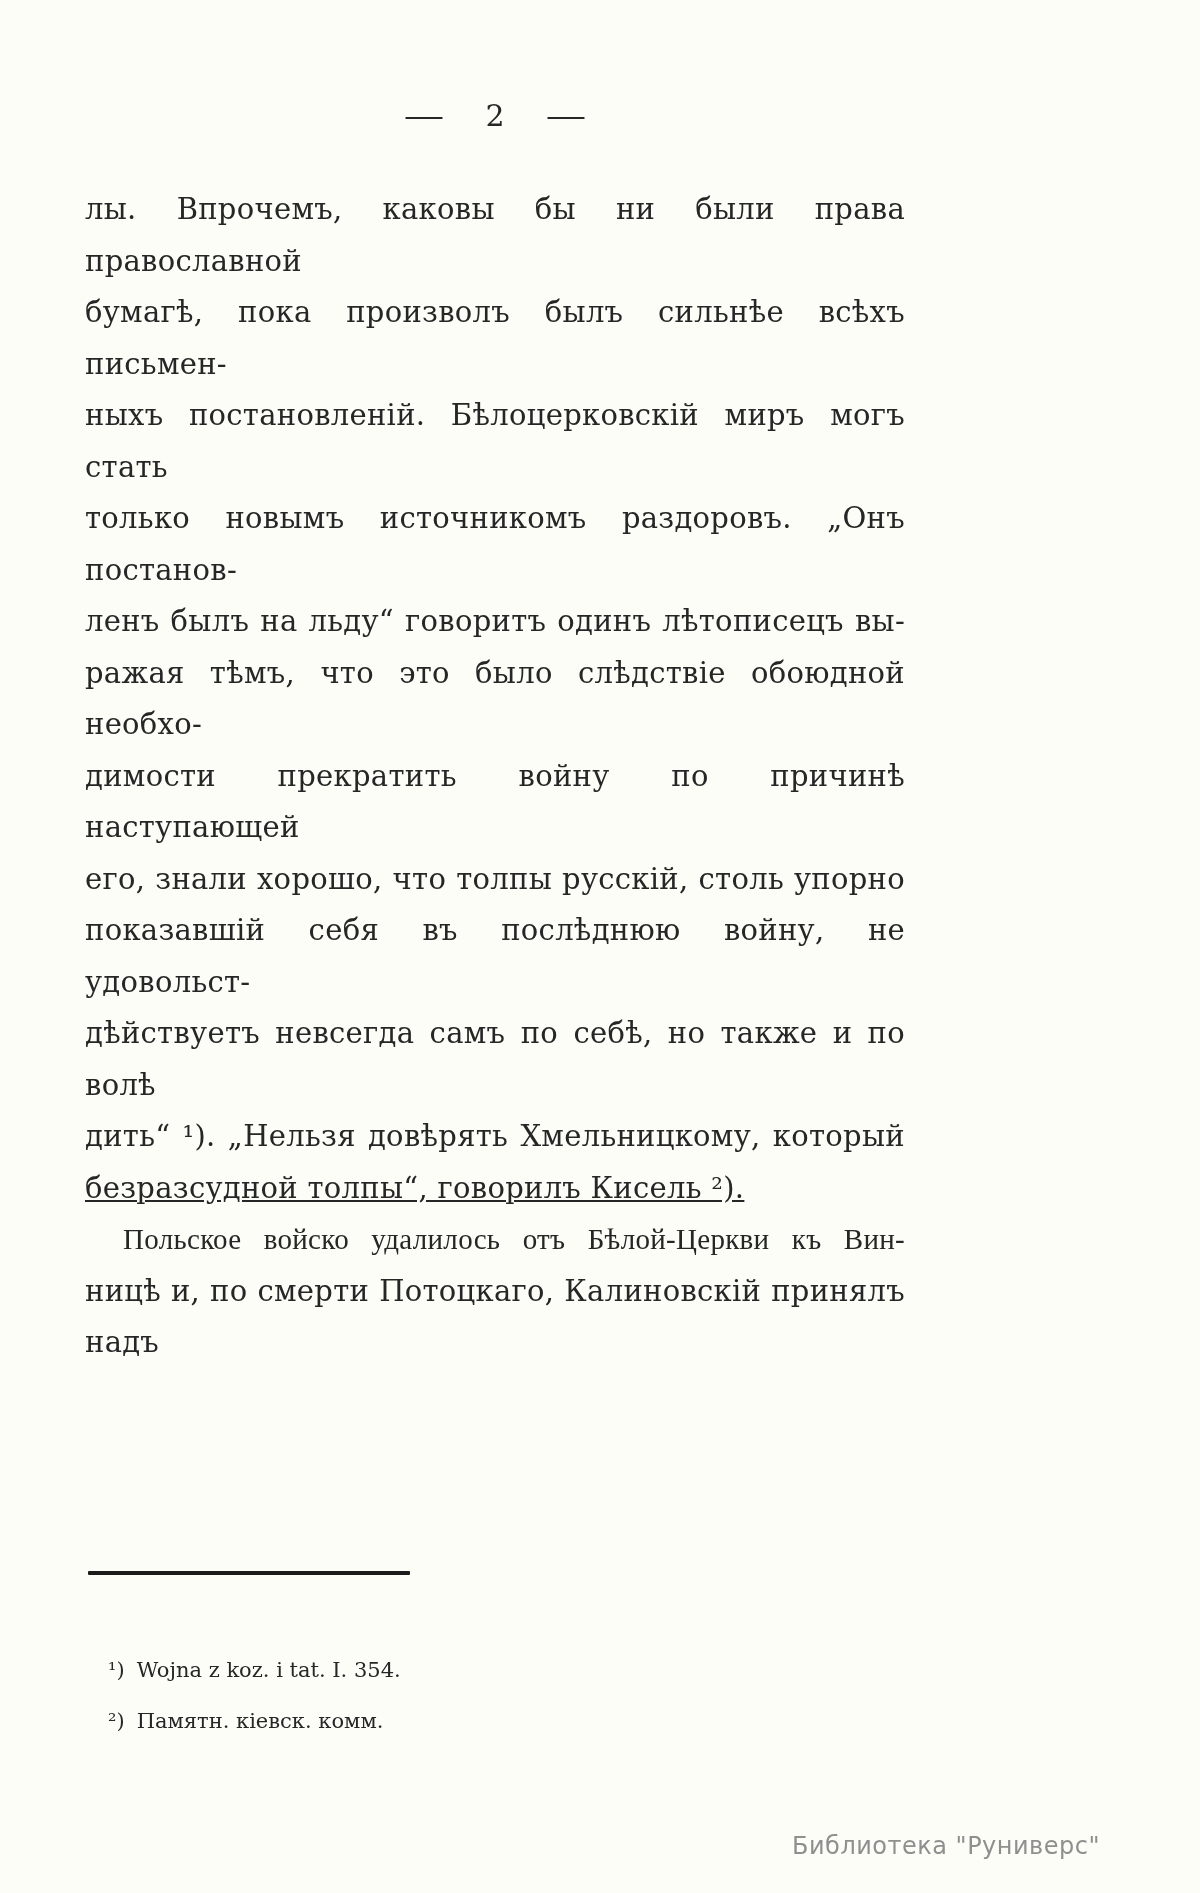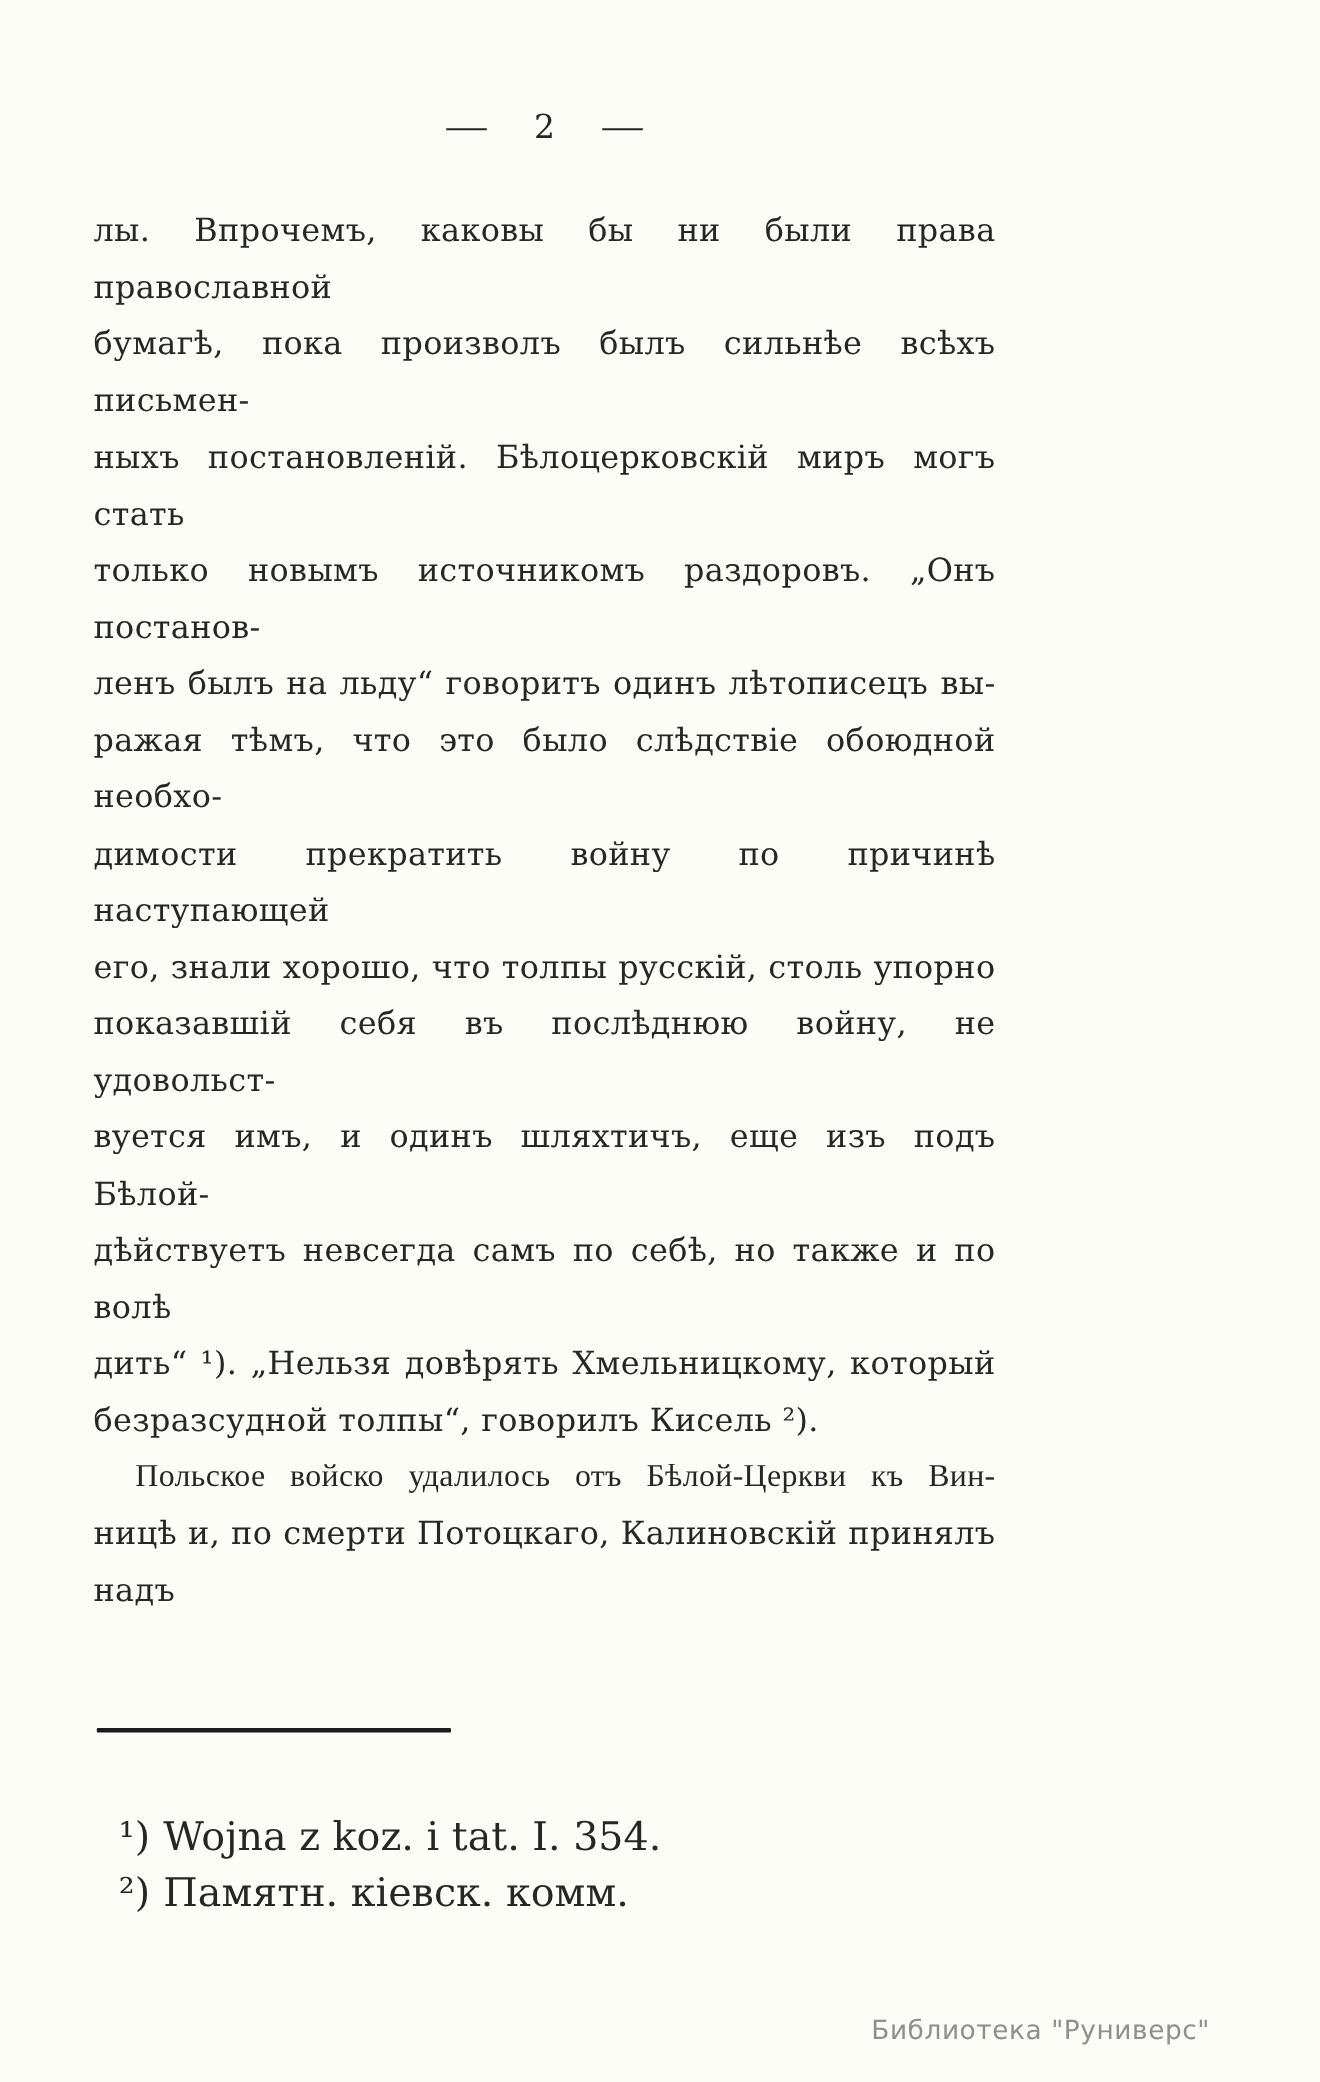--- a/index.html
+++ b/index.html
@@ -31,36 +31,36 @@
     top: 184px;
     width: 820px;
     font-size: 29px;
     line-height: 51.5px;
     letter-spacing: 0.3px;
   }
   .para div.line {
     text-align: justify;
     text-align-last: justify;
   }
-  .para1 div.line:last-of-type { text-align-last: left; }
+  .para1 div.line:last-of-type { text-align-last: left; text-decoration: underline; }
   .para2 div.line:first-of-type { text-indent: 38px; font-family: Liberation Serif, serif; }
   .fn-sep {
     position: absolute;
     left: 88px;
     top: 1571px;
     width: 322px;
     height: 4px;
     background: #1c1c1c;
     border-radius: 1px;
   }
   .footnotes {
     position: absolute;
     left: 108px;
     top: 1645px;
-    font-size: 36px;
+    font-size: 21px;
     line-height: 51px;
   }
   .footnote { white-space: nowrap; }
   .fn-marker { margin-right: 12px; }
   .watermark {
     position: absolute;
     top: 1832px;
     right: 100px;
     font-family: "DejaVu Sans", "Liberation Sans", sans-serif;
     font-size: 24px;
@@ -95,21 +95,20 @@
 
         <div class="line">ражая тѣмъ, что это было слѣдствіе обоюдной необхо-</div>
 
         <div class="line">димости прекратить войну по причинѣ наступающей</div>
 
 
         <div class="line">его, знали хорошо, что толпы русскій, столь упорно</div>
 
         <div class="line">показавшій себя въ послѣднюю войну, не удовольст-</div>
 
-        <div class="line">вуется имъ, и одинъ шляхтичъ, еще изъ подъ Бѣлой-</div>
 
 
 
         <div class="line">дѣйствуетъ невсегда самъ по себѣ, но также и по волѣ</div>
 
         <div class="line">дить“ ¹). „Нельзя довѣрять Хмельницкому, который</div>
 
         <div class="line">безразсудной толпы“, говорилъ Кисель ²).</div>
       </div>
     <div class="para para2">

